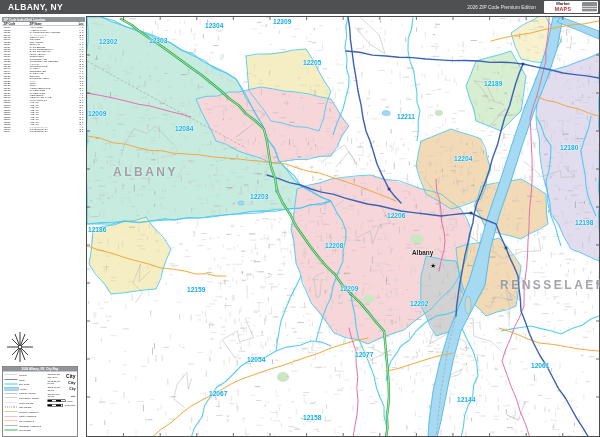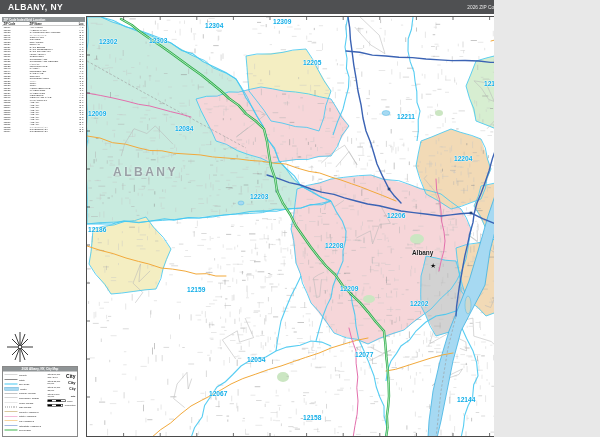--- a/index.html
+++ b/index.html
@@ -1,16 +1,16 @@
 <!DOCTYPE html>
 <html><head>
 <meta charset="utf-8">
 <style>
   html,body{margin:0;padding:0;background:#e8e8e8;}
-  #poster{position:relative;width:494px;height:437px;background:#ffffff;overflow:hidden;
+  #poster{position:relative;width:600px;height:437px;background:#ffffff;overflow:hidden;
           font-family:"Liberation Sans",sans-serif;}
   
   #titlebar{position:absolute;left:0;top:0;width:600px;height:14px;background:#4f5052;}
   #titlebar .ttl{position:absolute;left:8px;top:2px;font-size:8.5px;font-weight:bold;color:#fff;letter-spacing:.4px;}
   #titlebar .ed{position:absolute;right:64px;top:4.5px;font-size:4.8px;color:#e8e8e8;}
   .logo{position:absolute;right:2px;top:1px;width:54px;height:12px;background:#fff;border-radius:1px;display:flex;align-items:center;}
   .logo .brand{flex:1;text-align:center;line-height:1;}
   .logo .brand .b1{display:block;font-size:4.2px;font-weight:bold;color:#222;}
   .logo .brand .b2{display:block;font-size:5.2px;font-weight:bold;color:#cc2128;letter-spacing:.4px;}
   .logo .panel{width:15px;height:10px;margin-right:1px;background:#8a8d90;border-radius:1px;

